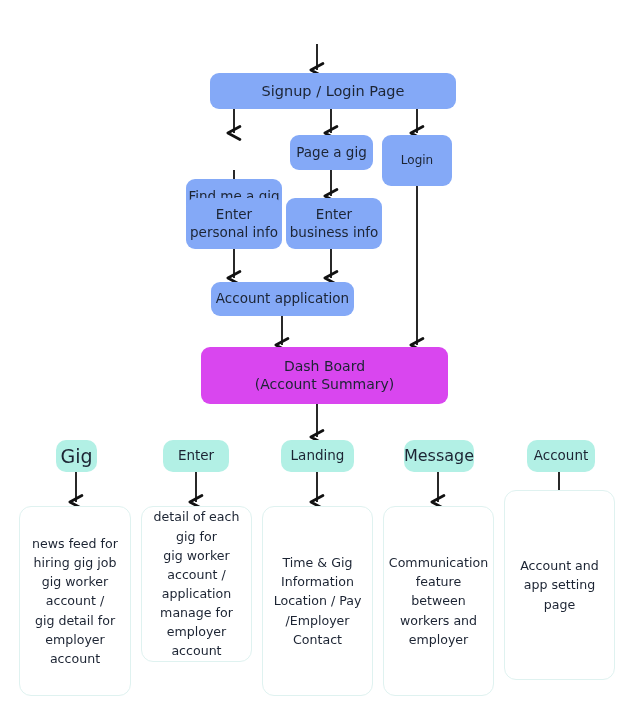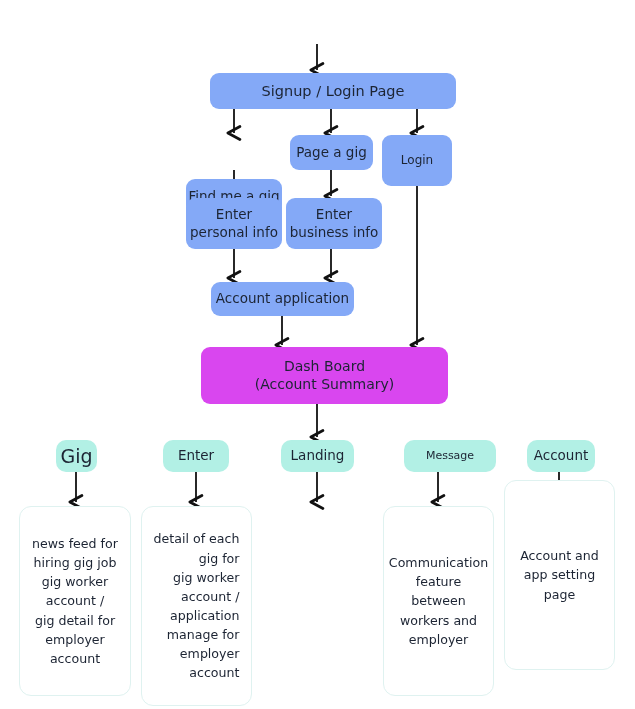--- a/index.html
+++ b/index.html
@@ -116,40 +116,45 @@
 business info</div>
 
   <div class="node blue-light" style="left:211px; top:282px; width:143px; height:34px; font-size:13.5px;">Account application</div>
 
   <div class="node teal" style="left:201px; top:347px; width:247px; height:57px; font-size:14px;">Dash Board
 (Account Summary)</div>
 
   <div class="node teal-pill" style="left:56px; top:440px; width:41px; height:32px; font-size:19px;">Gig</div>
   <div class="node teal-pill" style="left:163px; top:440px; width:66px; height:32px; font-size:13.5px;">Enter</div>
   <div class="node teal-pill" style="left:281px; top:440px; width:73px; height:32px; font-size:13.5px;">Landing</div>
-  <div class="node teal-pill" style="left:404px; top:440px; width:92px; height:32px; font-size:11px;">Message</div>
+  <div class="node teal-pill" style="left:404px; top:440px; width:70px; height:32px; font-size:16px;">Message</div>
   <div class="node teal-pill" style="left:527px; top:440px; width:68px; height:32px; font-size:13.5px;">Account</div>
 
   <div class="node leaf" style="left:19px; top:506px; width:112px; height:190px; font-size:12.6px;">news feed for
 hiring gig job
 gig worker
 account /
 gig detail for
 employer
 account</div>
-  <div class="node leaf" style="left:141px; top:506px; width:111px; height:200px; font-size:12.6px;text-align:right;">detail of each
+  <div class="node leaf" style="left:141px; top:506px; width:111px; height:156px; font-size:12.6px;">detail of each
 gig for
 gig worker
 account /
 application
 manage for
 employer
 account</div>
+  <div class="node leaf" style="left:262px; top:506px; width:111px; height:190px; font-size:12.6px;">Time &amp; Gig
+Information
+Location / Pay
+/Employer
+Contact</div>
   <div class="node leaf" style="left:383px; top:506px; width:111px; height:190px; font-size:12.6px;">Communication
 feature
 between
 workers and
 employer</div>
-  <div class="node leaf" style="left:504px; top:480px; width:111px; height:190px; font-size:12.6px;">Account and
+  <div class="node leaf" style="left:504px; top:490px; width:111px; height:190px; font-size:12.6px;">Account and
 app setting
 page</div>
 
 </div>
 
 </body></html>

